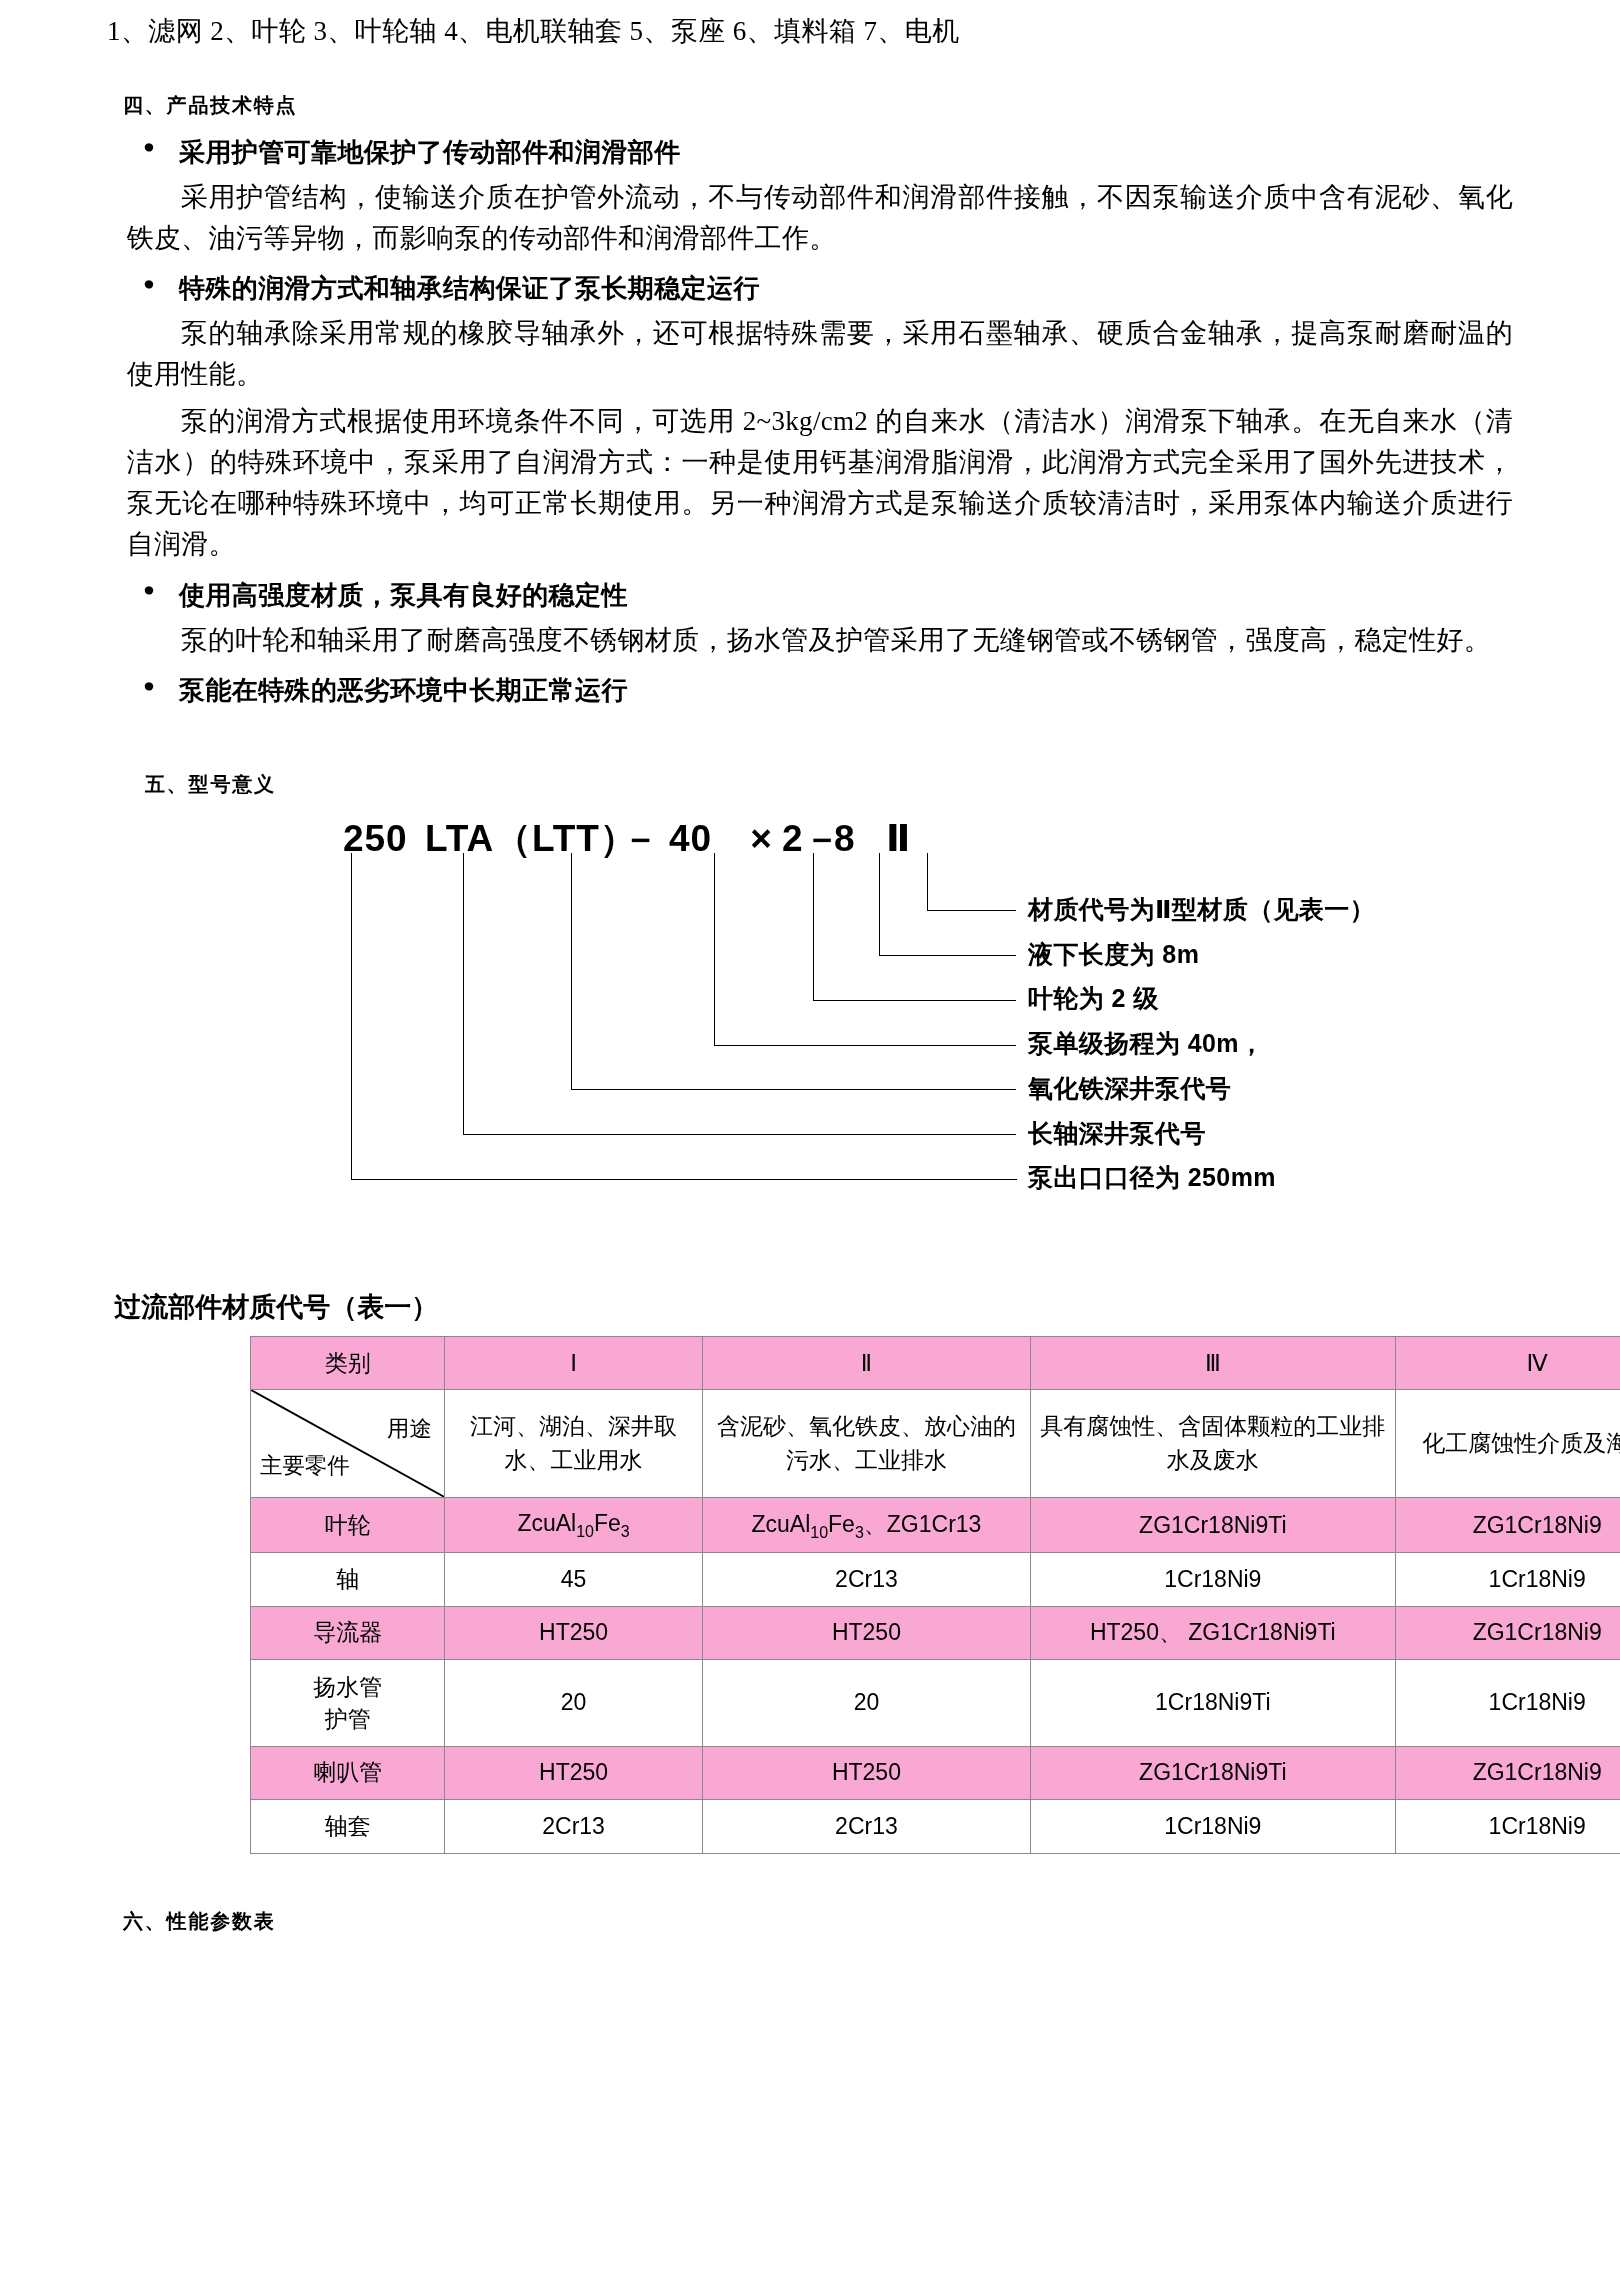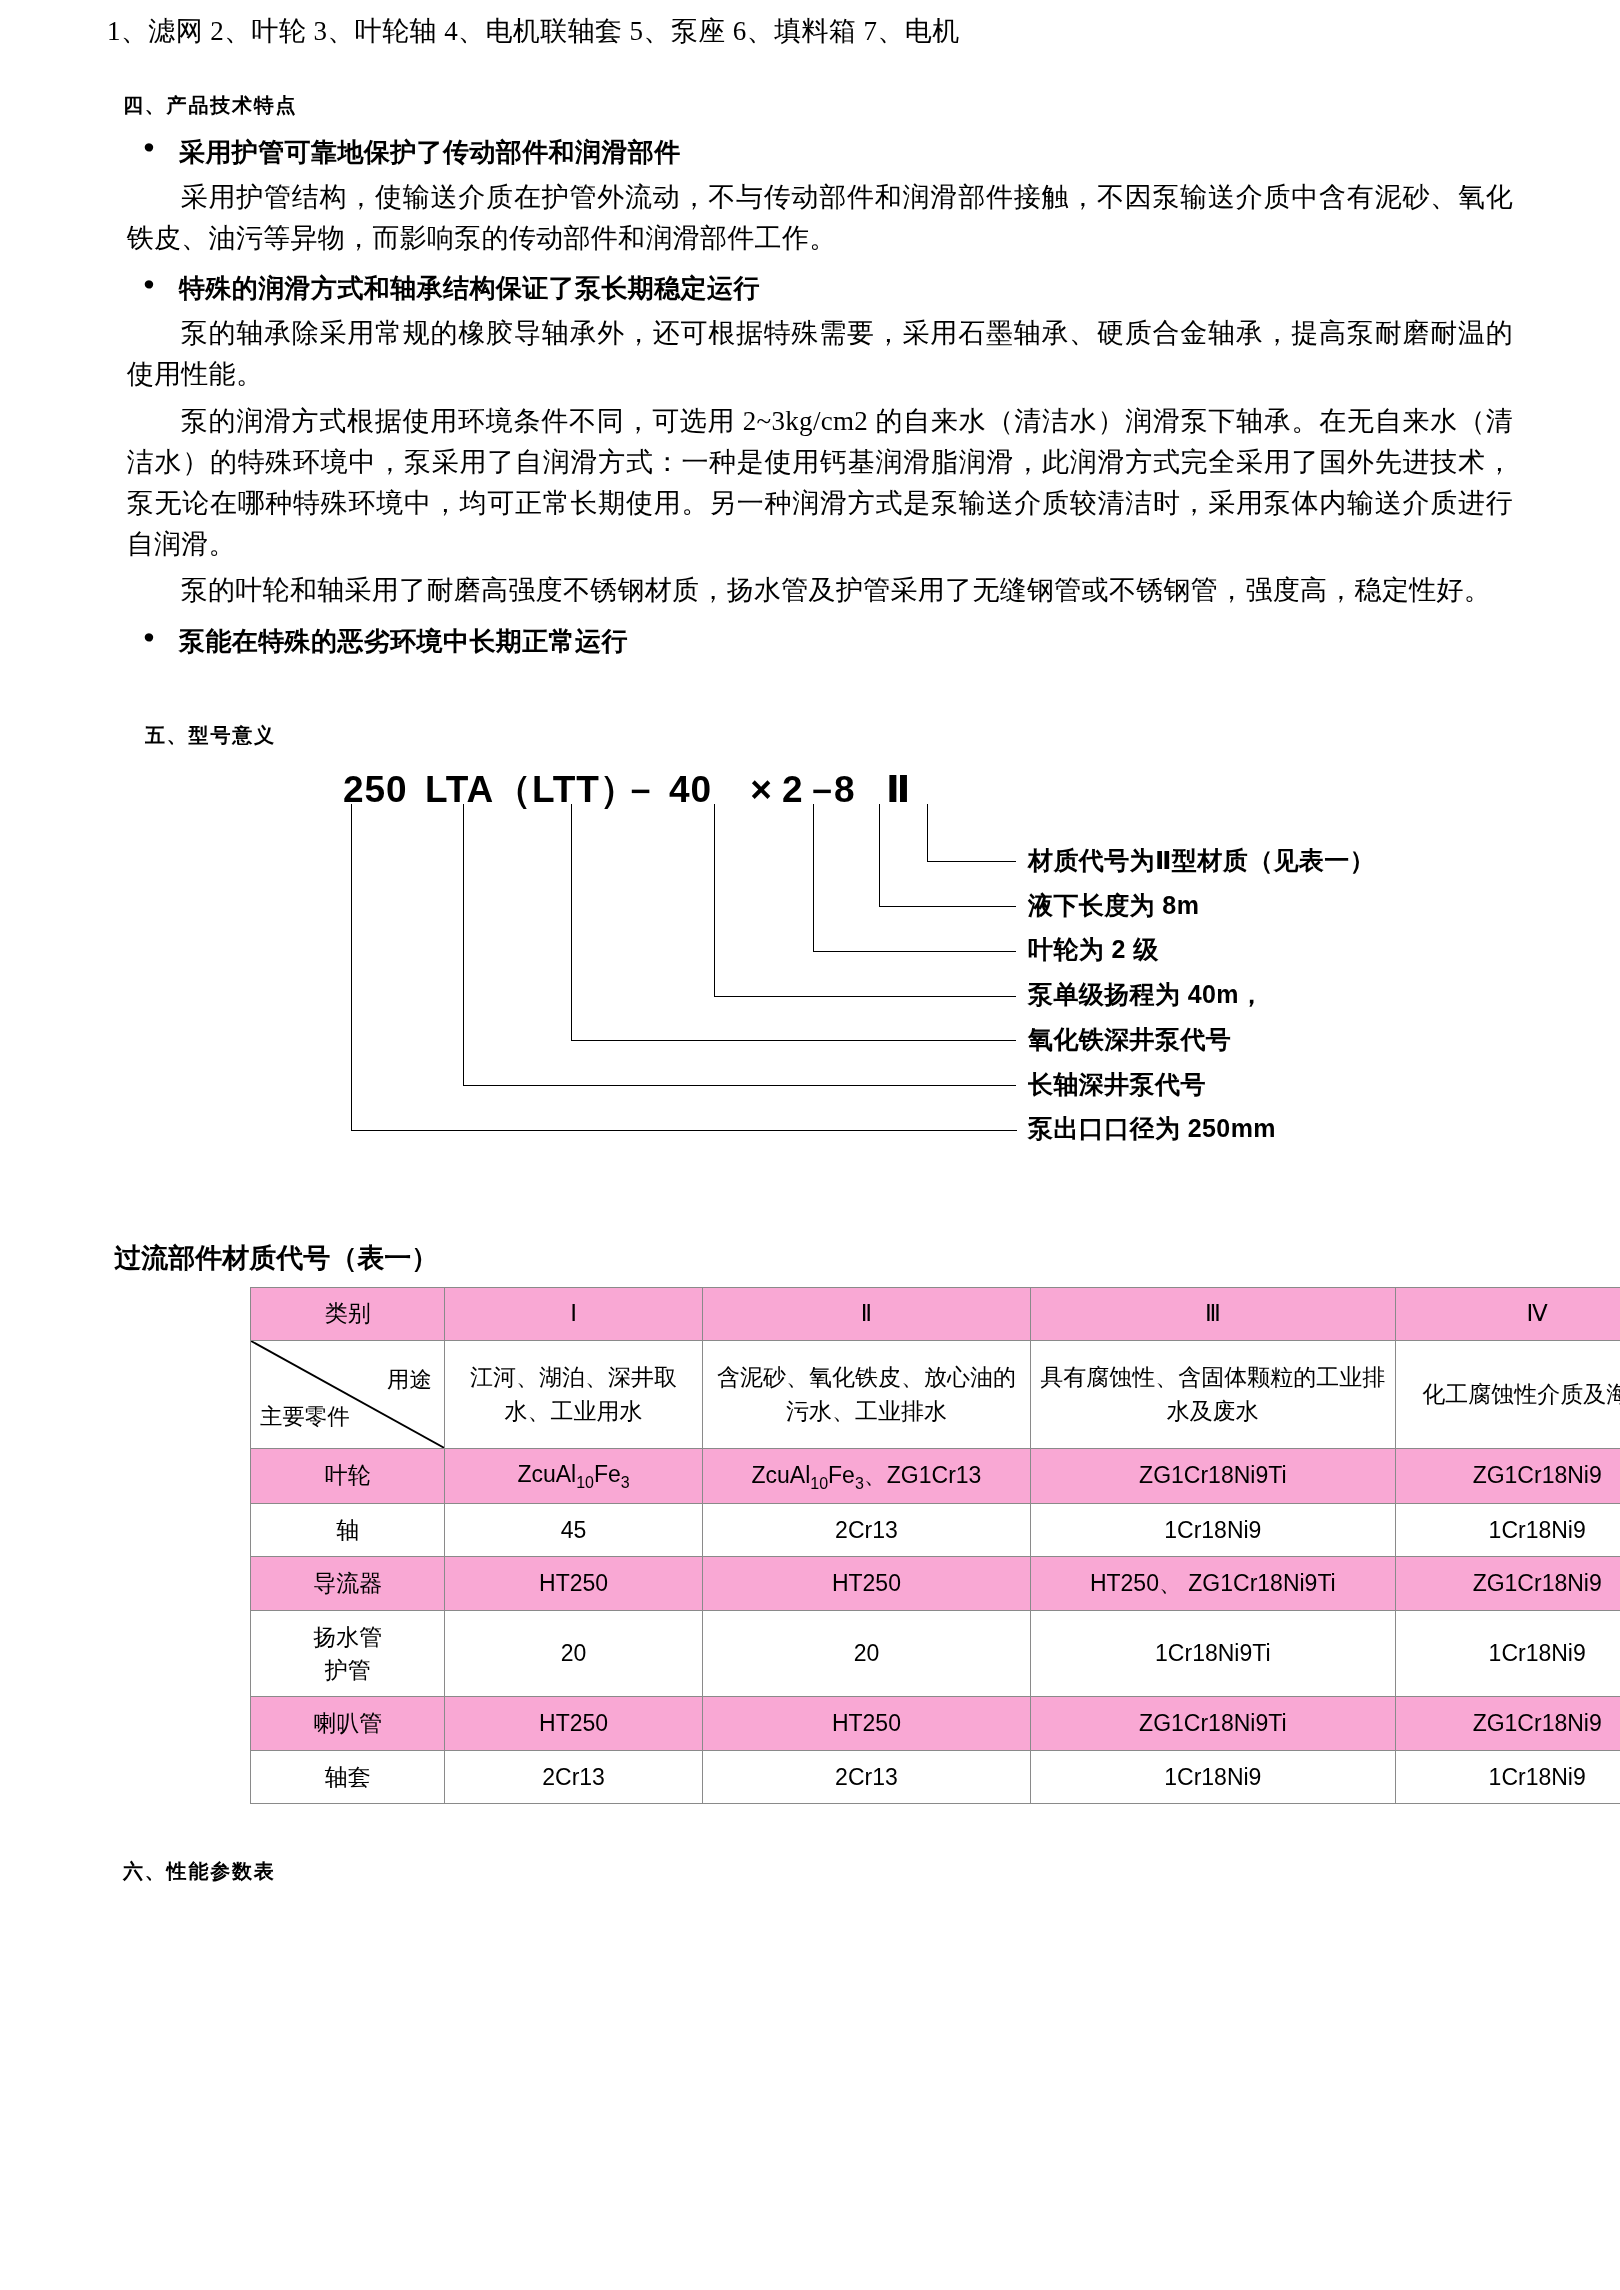--- a/index.html
+++ b/index.html
@@ -185,20 +185,21 @@
 
   <h2 class="section">四、产品技术特点</h2>
 
   <div class="bullet">采用护管可靠地保护了传动部件和润滑部件</div>
   <p class="para">采用护管结构，使输送介质在护管外流动，不与传动部件和润滑部件接触，不因泵输送介质中含有泥砂、氧化铁皮、油污等异物，而影响泵的传动部件和润滑部件工作。</p>
 
   <div class="bullet">特殊的润滑方式和轴承结构保证了泵长期稳定运行</div>
   <p class="para">泵的轴承除采用常规的橡胶导轴承外，还可根据特殊需要，采用石墨轴承、硬质合金轴承，提高泵耐磨耐温的使用性能。</p>
   <p class="para">泵的润滑方式根据使用环境条件不同，可选用 2~3kg/cm2 的自来水（清洁水）润滑泵下轴承。在无自来水（清洁水）的特殊环境中，泵采用了自润滑方式：一种是使用钙基润滑脂润滑，此润滑方式完全采用了国外先进技术，泵无论在哪种特殊环境中，均可正常长期使用。另一种润滑方式是泵输送介质较清洁时，采用泵体内输送介质进行自润滑。</p>
 
+  <div class="bullet">使用高强度材质，泵具有良好的稳定性</div>
   <p class="para">泵的叶轮和轴采用了耐磨高强度不锈钢材质，扬水管及护管采用了无缝钢管或不锈钢管，强度高，稳定性好。</p>
 
   <div class="bullet">泵能在特殊的恶劣环境中长期正常运行</div>
 
   <h2 class="section five">五、型号意义</h2>
 
   <div class="model-block">
 
     <div class="model-code">
       <span class="mc-250">250</span><span class="mc-lta">LTA（LTT）</span><span class="mc-dash">－</span><span class="mc-40">40</span><span class="mc-x">×</span><span class="mc-2">2－</span><span class="mc-8">8</span><span class="mc-ii">Ⅱ</span>

